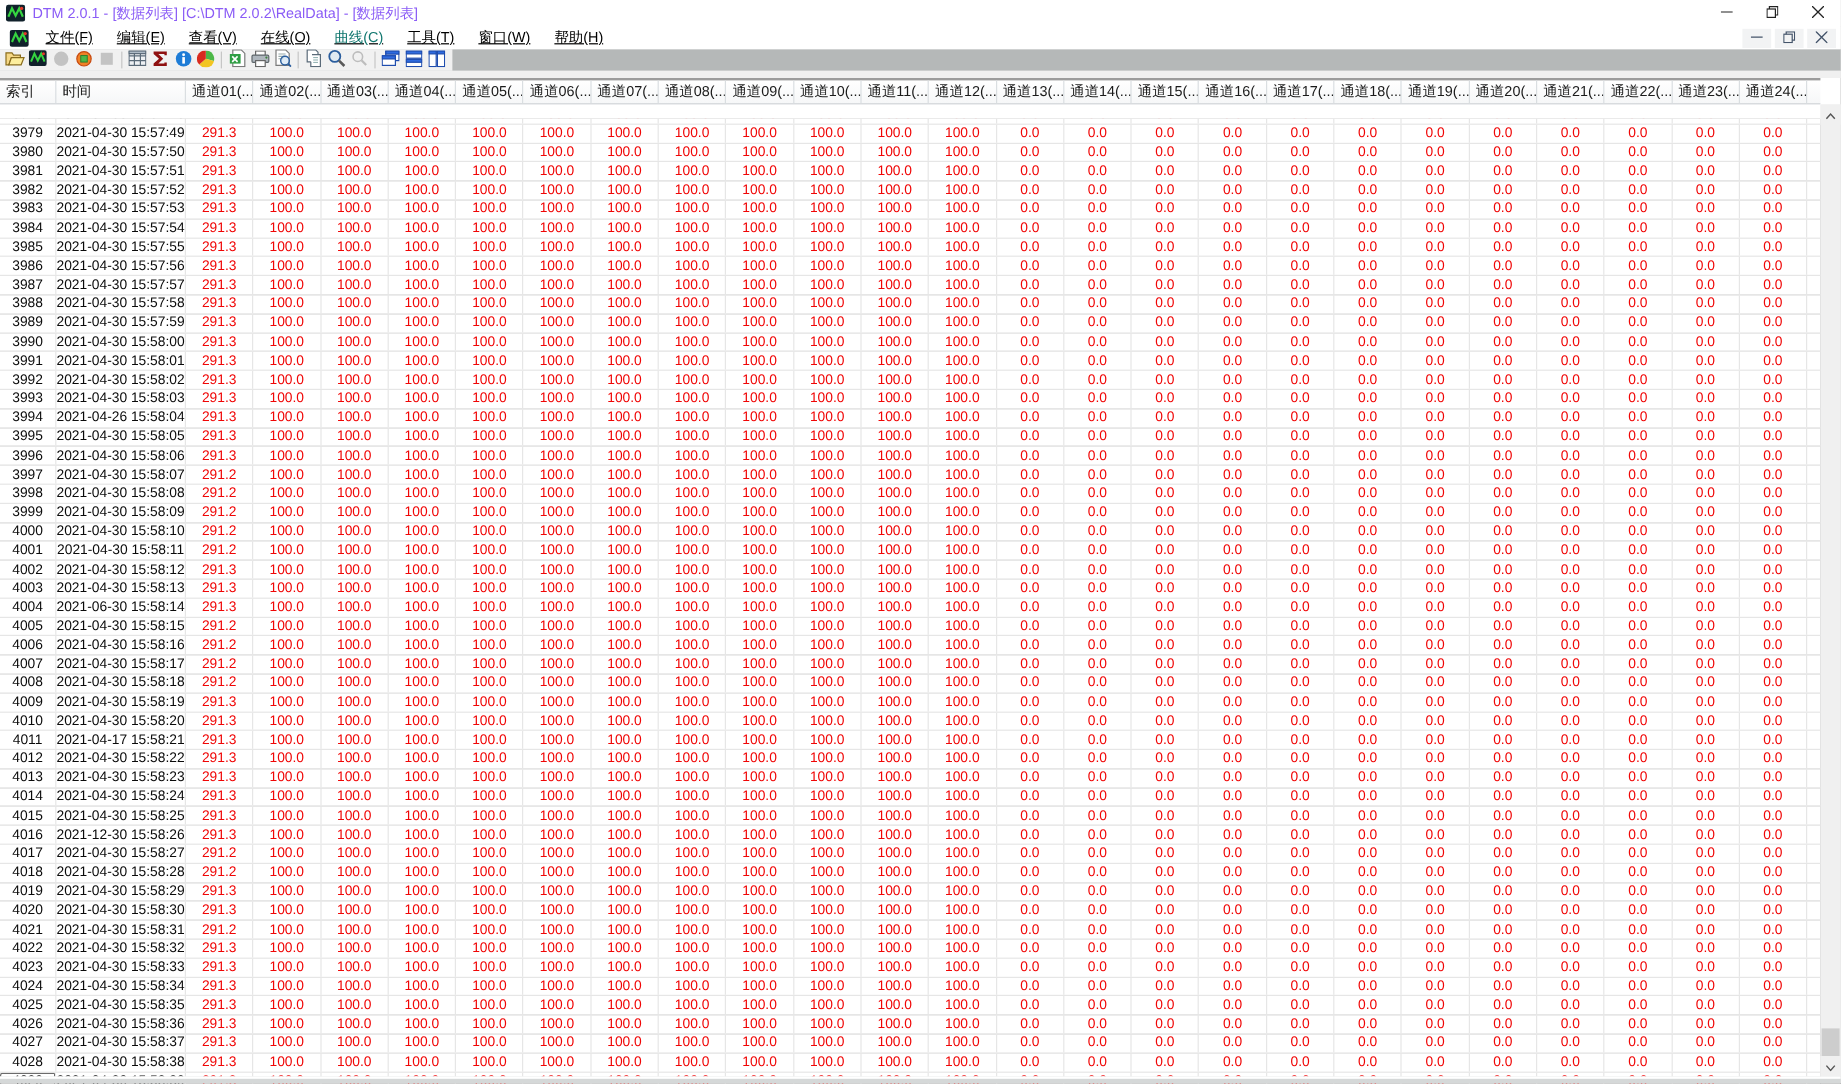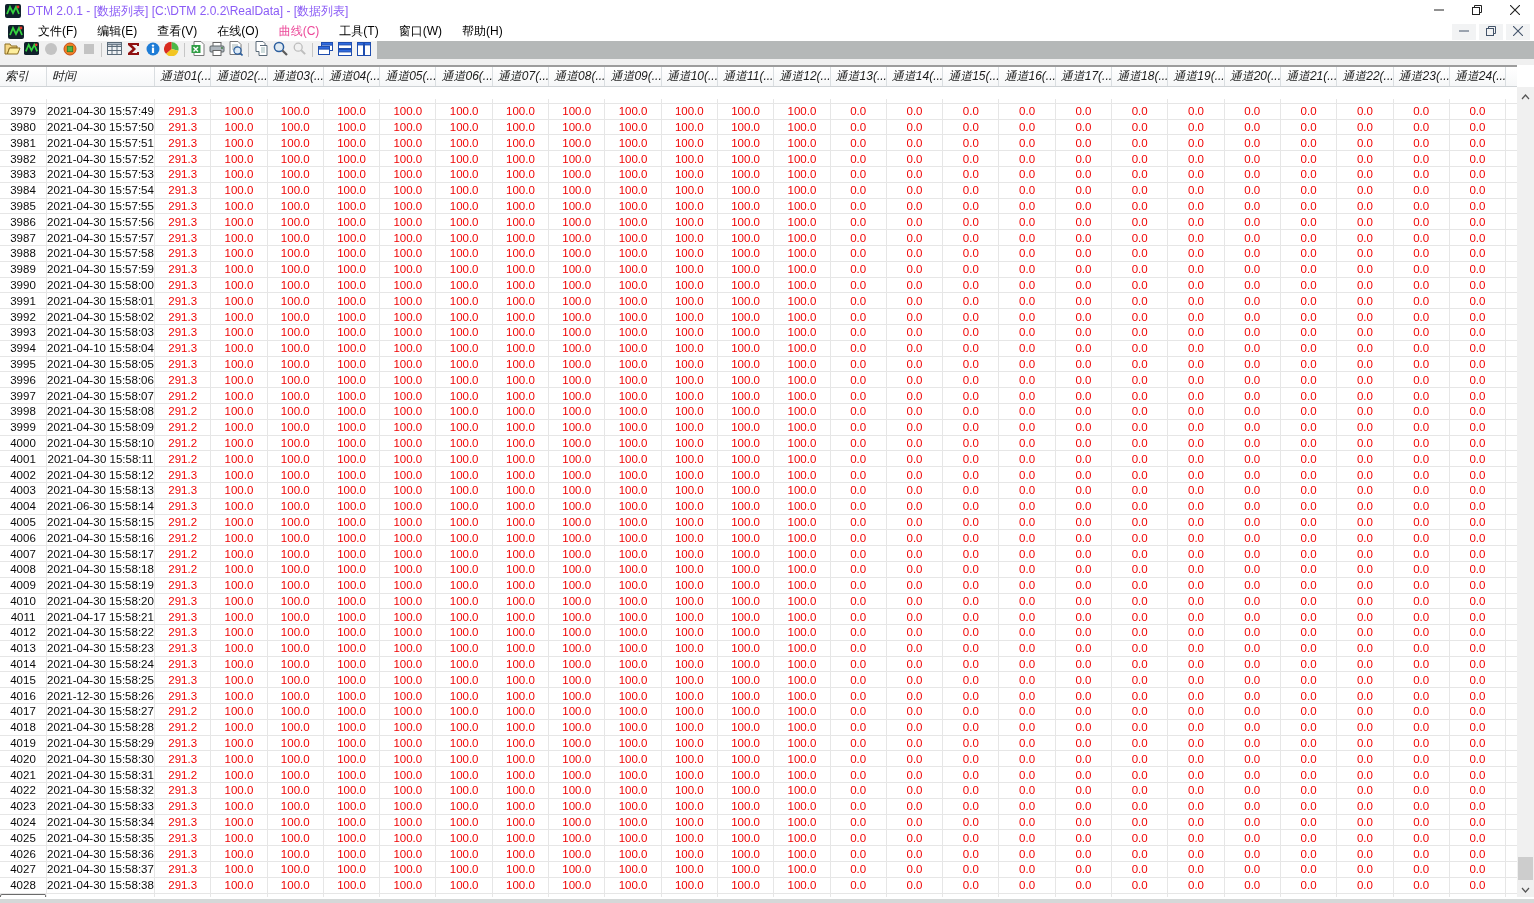--- a/index.html
+++ b/index.html
@@ -9,35 +9,35 @@
   
   .titlebar { height:22px; display:flex; align-items:center; background:#fff; }
   .app-icon { width:16px; height:16px; margin:0 6px 0 5px; flex:0 0 auto; }
   .title-text { font-size:12px; color:#8b5cf6; white-space:nowrap; }
   .win-controls { margin-left:auto; display:flex; height:22px; }
   .win-btn { width:38px; height:22px; display:flex; align-items:center; justify-content:center; }
 
   
   .menubar { height:19px; display:flex; align-items:center; background:#fff; position:relative; }
   .mdi-doc-icon { width:16px; height:16px; margin:0 9px 0 8px; flex:0 0 auto; }
-  .menu-items { display:flex; gap:10px; align-items:center; height:100%; }
+  .menu-items { display:flex; gap:10px; align-items:center; height:100%;text-decoration:underline; }
   .menu-item { padding:1px 5px; white-space:nowrap; color:#000; }
-  .menu-item.disabled { color:#ec4899; }
+  .menu-item.disabled { color:#0f766e; }
   .mdi-controls { margin-left:auto; display:flex; gap:3px; margin-right:4px; }
   .mdi-btn { width:24px; height:16px; display:flex; align-items:center; justify-content:center; background:#f2f3f4; }
 
   
   .toolbar { height:18px; display:flex; background:#b5b8b8; }
   .tool-band { display:flex; align-items:center; background:#f1f1f1; height:18px; padding:0 4px 0 3px; }
   .tbtn { width:19px; height:16px; display:flex; align-items:center; justify-content:center; }
   .tsep { width:1px; height:14px; background:#c6c6c6; margin:0 3px; }
   .substrip { height:6px; background:#f0f0f0; }
 
   
-  .list-header { height:22px; display:flex; background:linear-gradient(#ffffff,#f6f7f8); border-top:2px solid #9c9c9c; border-bottom:1px solid #cfd3d6; width:1517px;font-style:italic; }
+  .list-header { height:22px; display:flex; background:linear-gradient(#ffffff,#f6f7f8); border-top:2px solid #9c9c9c; border-bottom:1px solid #cfd3d6; width:1517px; }
   .hcell { height:100%; border-right:1px solid #dadee1; display:flex; align-items:center; padding-left:5px; color:#1a1a1a; white-space:nowrap; overflow:hidden; font-size:12px; }
   .w-index { width:47px; }
   .w-time  { width:108px; }
   .w-chan  { width:56.3px; }
 
   
   .data-viewport { position:relative; width:1517px; height:810px; overflow:hidden; background:#737373;margin-top:12px; }
   .rows { margin-top:-11px; }
   .trow { display:flex; height:15.8px; border-bottom:1px solid #e6e6e6; background:#fff; }
   .cell { height:100%; border-right:1px solid #e6e6e6; display:flex; align-items:center; justify-content:center; font-size:11.5px; overflow:hidden; white-space:nowrap; }
@@ -729,21 +729,21 @@
         <div class="cell c-val w-chan">0.0</div>
         <div class="cell c-val w-chan">0.0</div>
         <div class="cell c-val w-chan">0.0</div>
         <div class="cell c-val w-chan">0.0</div>
         <div class="cell c-val w-chan">0.0</div>
         <div class="cell c-val w-chan">0.0</div>
         <div class="cell c-val w-chan">0.0</div>
       </div>
       <div class="trow">
         <div class="cell c-index w-index">3994</div>
-        <div class="cell c-time w-time">2021-04-10 15:58:04</div>
+        <div class="cell c-time w-time">2021-04-26 15:58:04</div>
         <div class="cell c-val w-chan">291.3</div>
         <div class="cell c-val w-chan">100.0</div>
         <div class="cell c-val w-chan">100.0</div>
         <div class="cell c-val w-chan">100.0</div>
         <div class="cell c-val w-chan">100.0</div>
         <div class="cell c-val w-chan">100.0</div>
         <div class="cell c-val w-chan">100.0</div>
         <div class="cell c-val w-chan">100.0</div>
         <div class="cell c-val w-chan">100.0</div>
         <div class="cell c-val w-chan">100.0</div>

